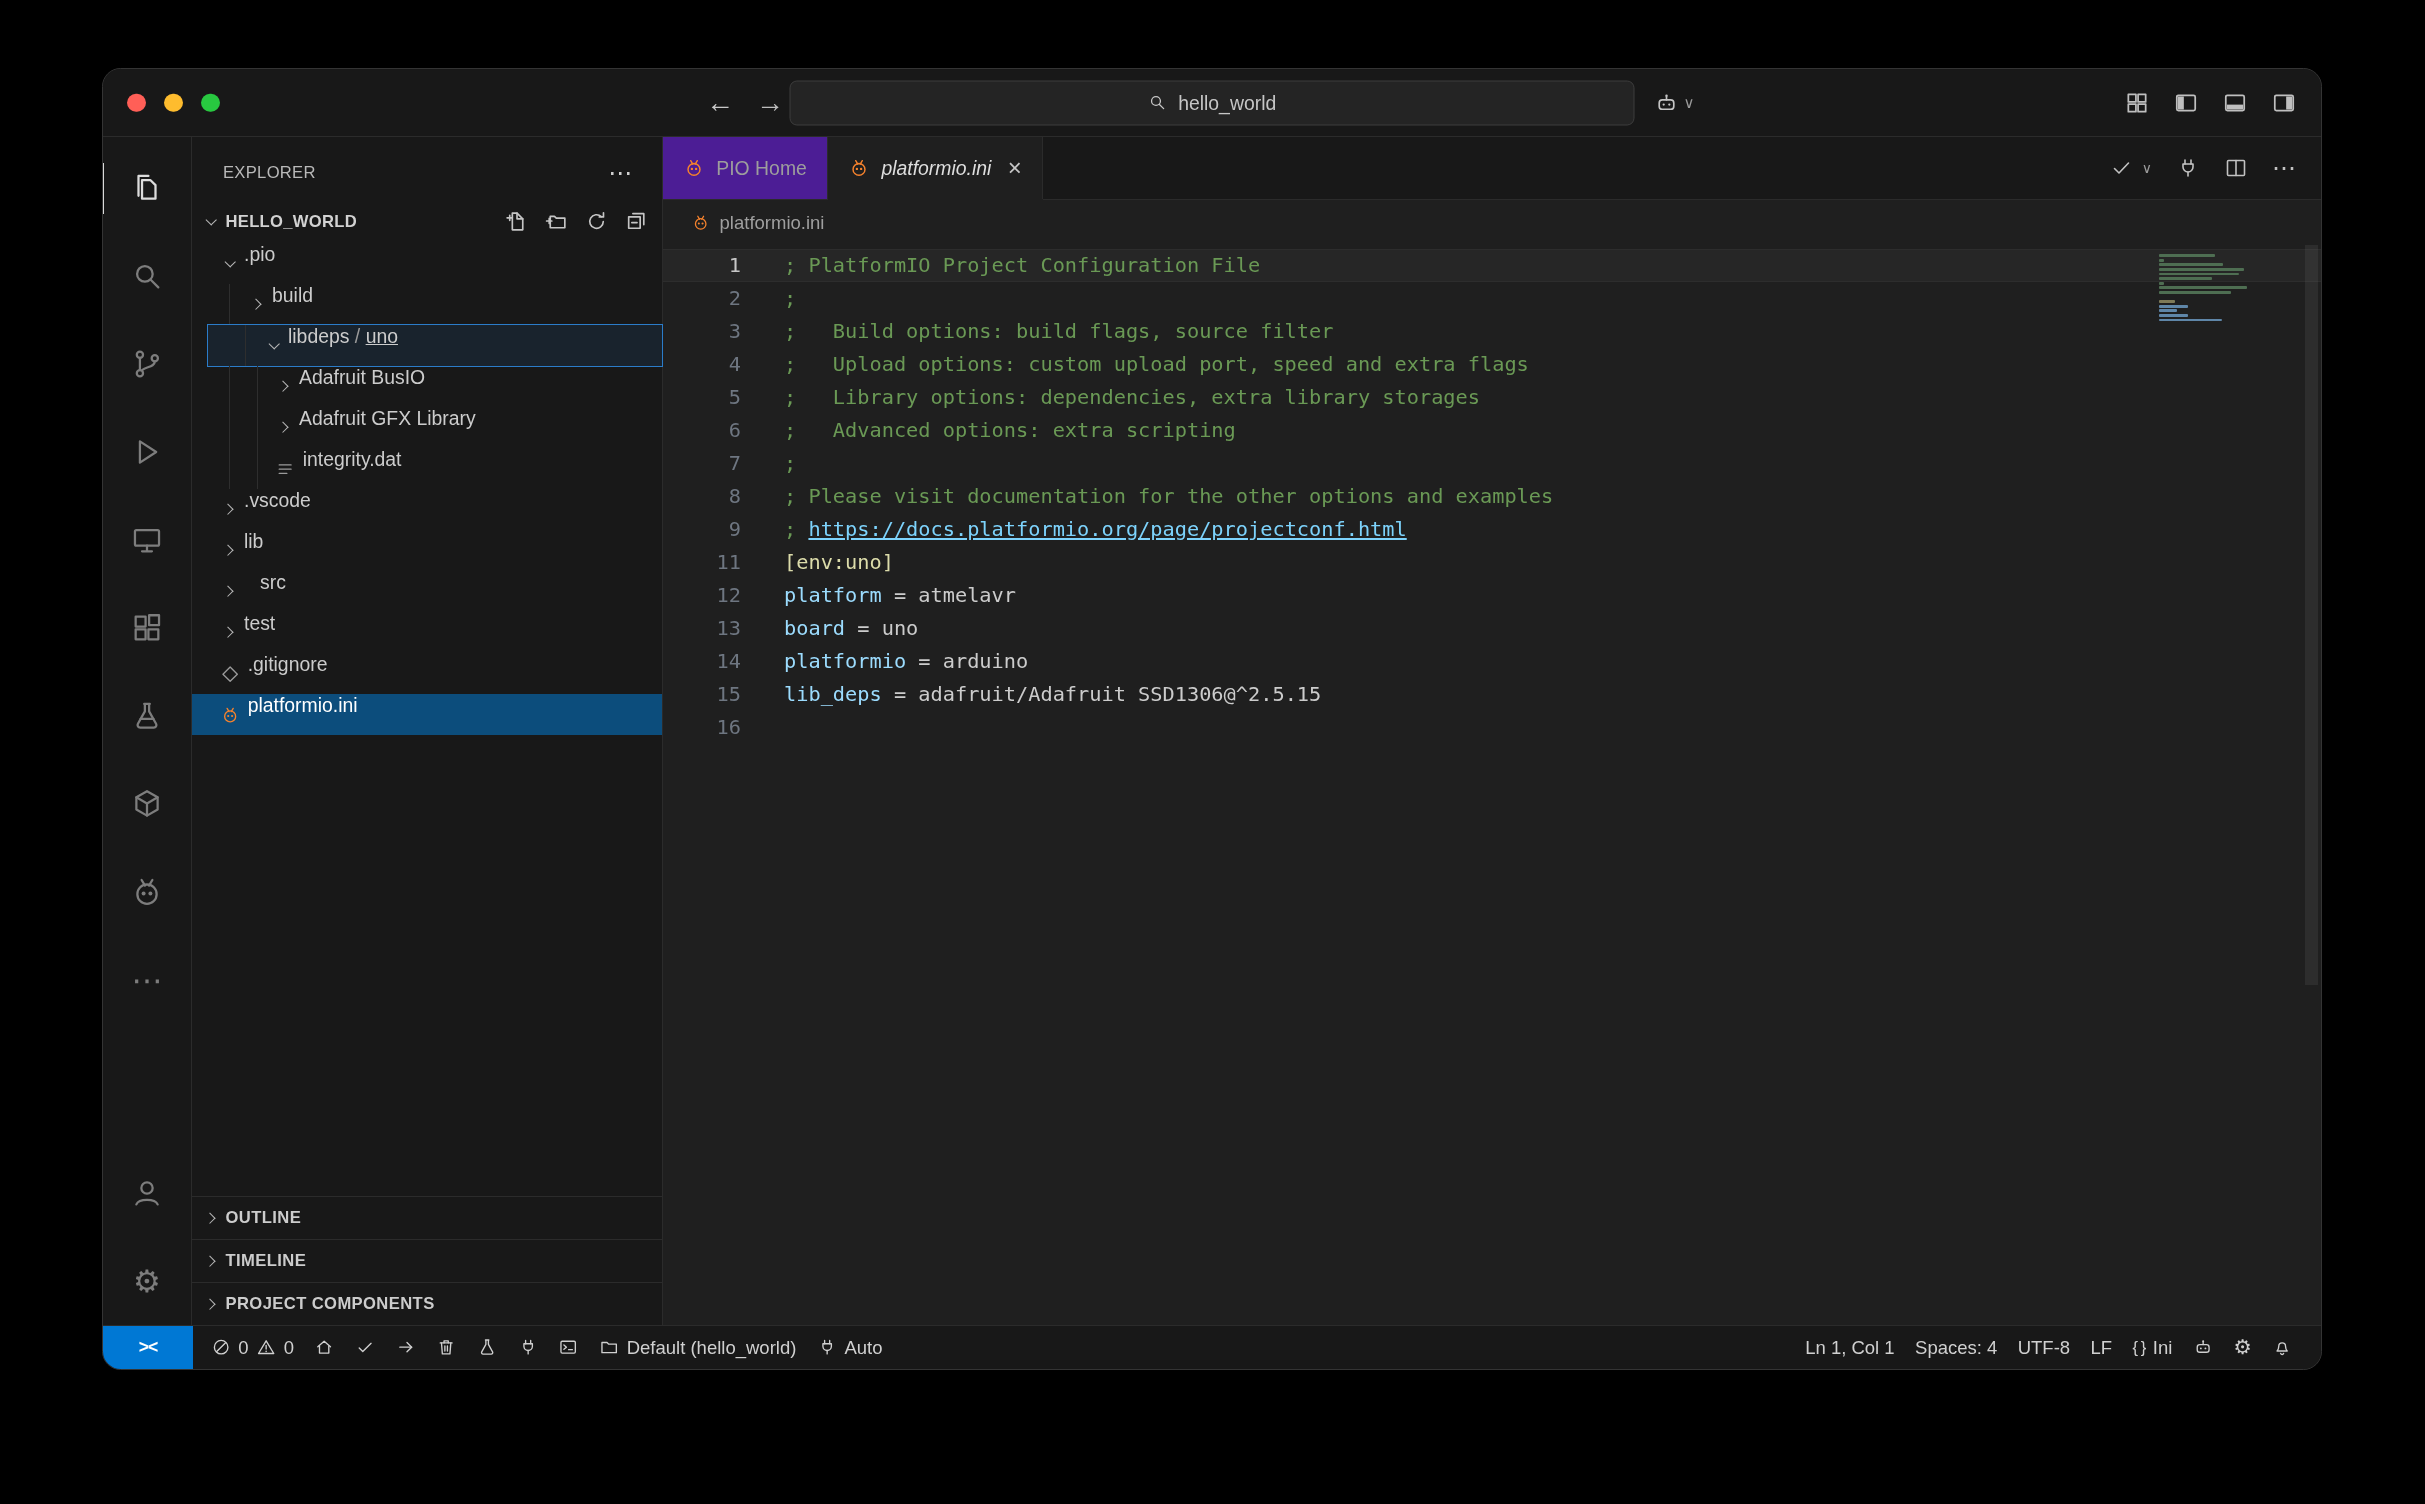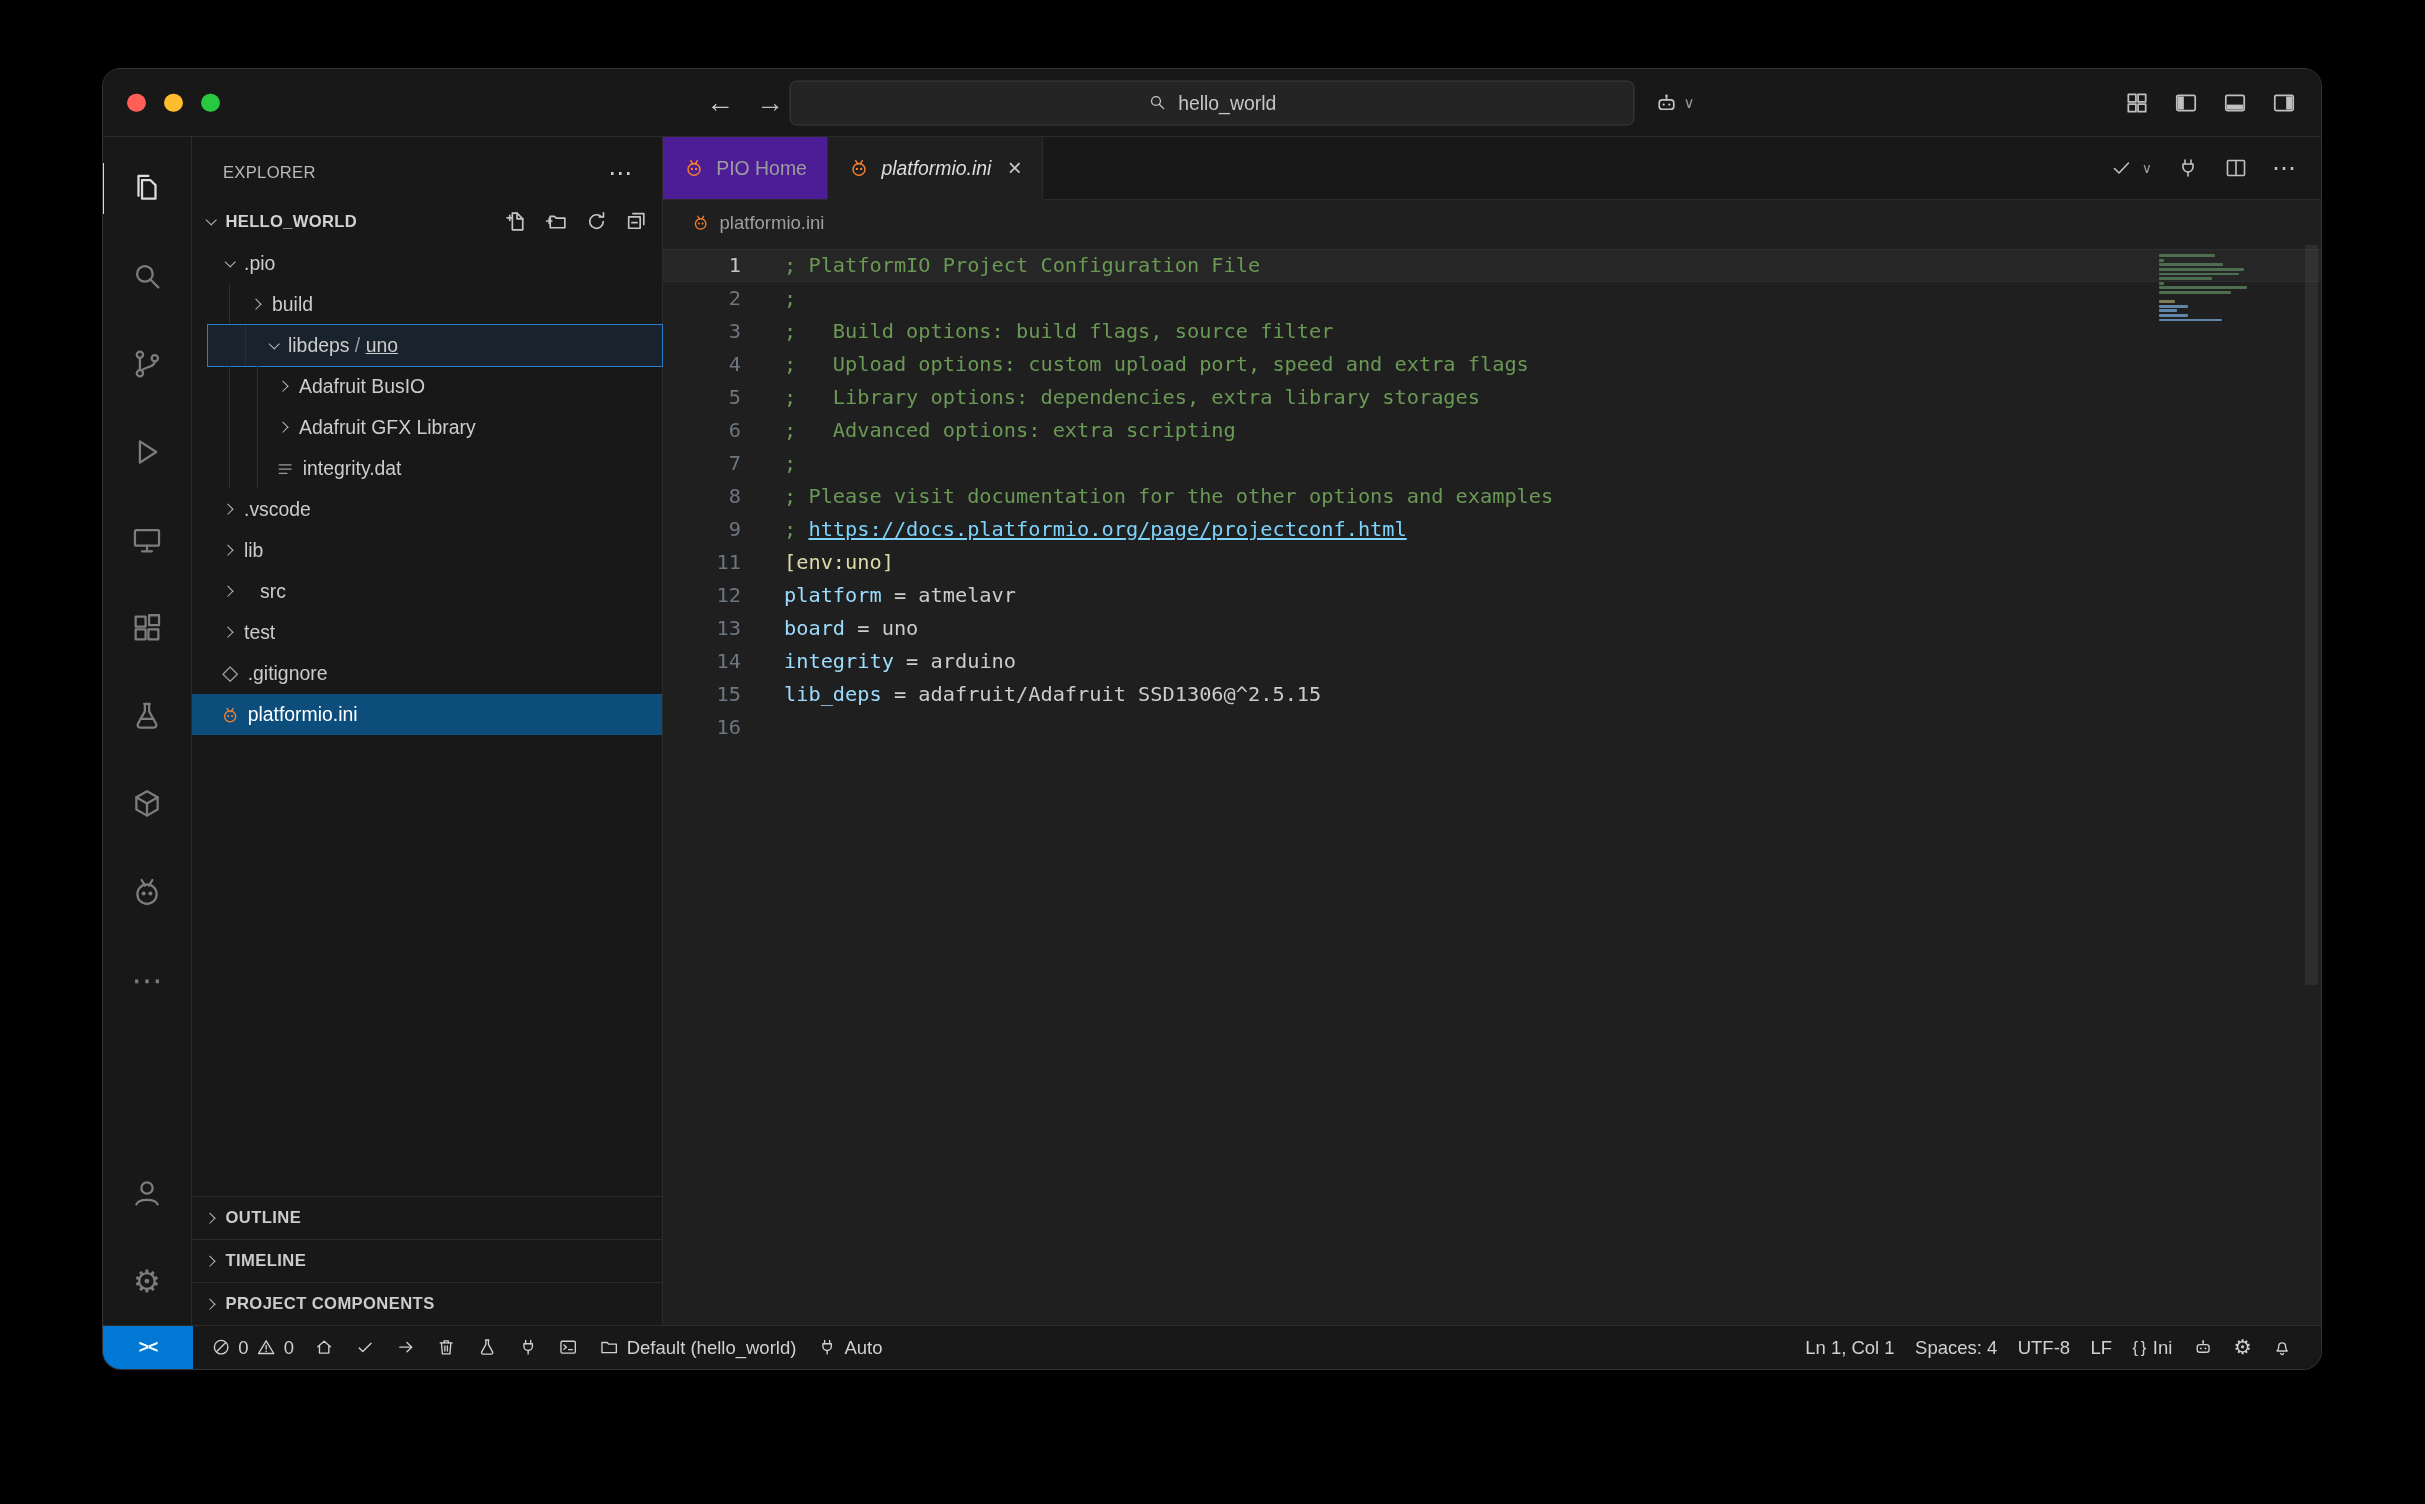--- a/index.html
+++ b/index.html
@@ -52,21 +52,21 @@
   .sb-header .more-glyph{margin-left:auto;font-size:24px;color:#cfcfcf;letter-spacing:1.8px;}
   .section-row{height:43px;flex:none;display:flex;align-items:center;padding:0 13px 0 5.5px;}
   .section-row .sec-title{font-weight:bold;font-size:16.6px;letter-spacing:0.3px;color:#d2d2d2;}
   .sec-actions{margin-left:auto;display:flex;gap:15px;color:#c5c5c5;}
   .sec-actions svg{width:25px;height:25px;}
   .chev{width:28px;height:41px;display:inline-flex;align-items:center;justify-content:center;flex:none;}
   .chev::before{content:"";width:7.4px;height:7.4px;border-right:1.6px solid #b8b8b8;border-bottom:1.6px solid #b8b8b8;display:block;}
   .chev.closed::before{transform:rotate(-45deg);margin-left:-2.8px;}
   .chev.open::before{transform:rotate(45deg);margin-top:-3.7px;}
   .file-tree{flex:none;}
-  .tree-row{height:41px;display:flex;align-items:center;font-size:19.4px;color:#cccccc;
+  .tree-row{height:41px;display:flex;font-size:19.4px;color:#cccccc;
       position:relative;box-sizing:border-box;cursor:default;white-space:pre;}
   .tree-row .guide{position:absolute;top:0;bottom:0;width:0.9px;background:#2e2e2e;}
   .tree-row.selected{background:#0c4d7c;color:#ffffff;}
   .tree-row.focused{outline:0.9px solid #2b7cc9;outline-offset:-0.9px;background:rgba(38,118,196,0.13);margin-left:16px;}
   .fico{width:28px;height:41px;display:inline-flex;align-items:center;justify-content:center;flex:none;margin-right:3.7px;}
   .fico svg{width:20.3px;height:20.3px;stroke:#9a9a9a;}
   .fico svg.pio{stroke:#f5822d;}
   .fico svg.pio .dot{fill:#f5822d;stroke:none;}
   .tsep{color:#9a9a9a;}
   .underl{text-decoration:underline;}
@@ -411,21 +411,21 @@
             <div class="code-line">
               <span class="ln">12</span>
               <span class="ctext"><span class="tok-key">platform</span><span class="tok-pln"> = atmelavr</span></span>
             </div>
             <div class="code-line">
               <span class="ln">13</span>
               <span class="ctext"><span class="tok-key">board</span><span class="tok-pln"> = uno</span></span>
             </div>
             <div class="code-line">
               <span class="ln">14</span>
-              <span class="ctext"><span class="tok-key">integrity</span><span class="tok-pln"> = arduino</span></span>
+              <span class="ctext"><span class="tok-key">platformio</span><span class="tok-pln"> = arduino</span></span>
             </div>
             <div class="code-line">
               <span class="ln">15</span>
               <span class="ctext"><span class="tok-key">lib_deps</span><span class="tok-pln"> = adafruit/Adafruit SSD1306@^2.5.15</span></span>
             </div>
             <div class="code-line">
               <span class="ln">16</span>
               <span class="ctext"></span>
             </div>
           </div>

